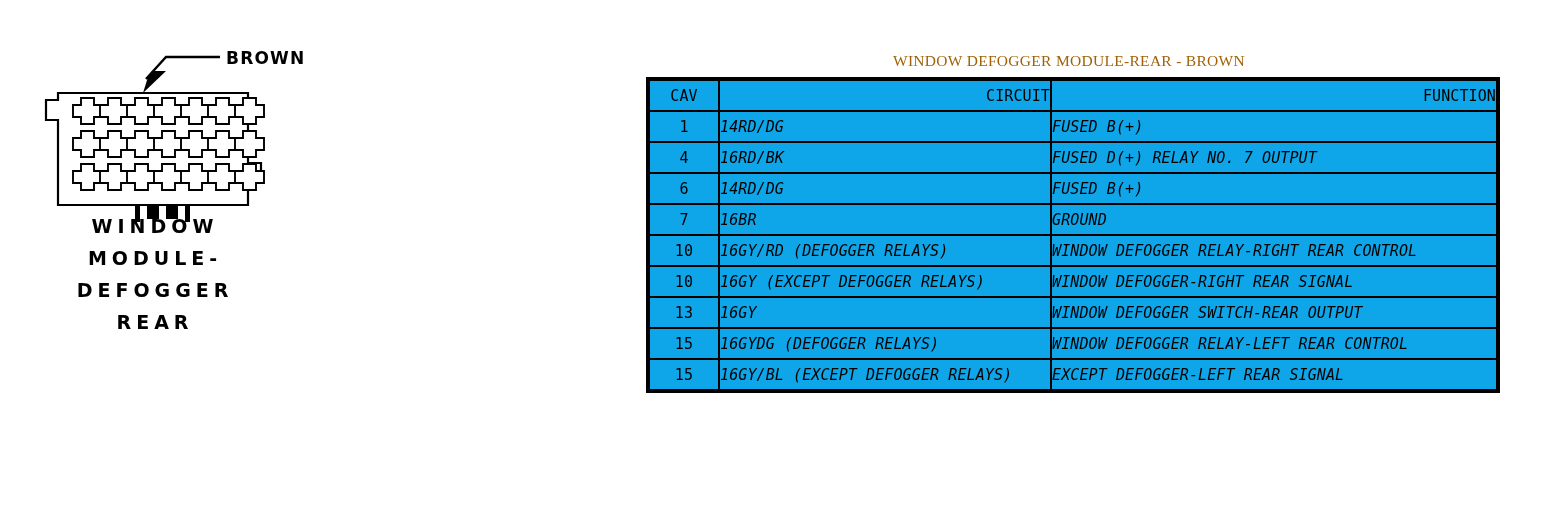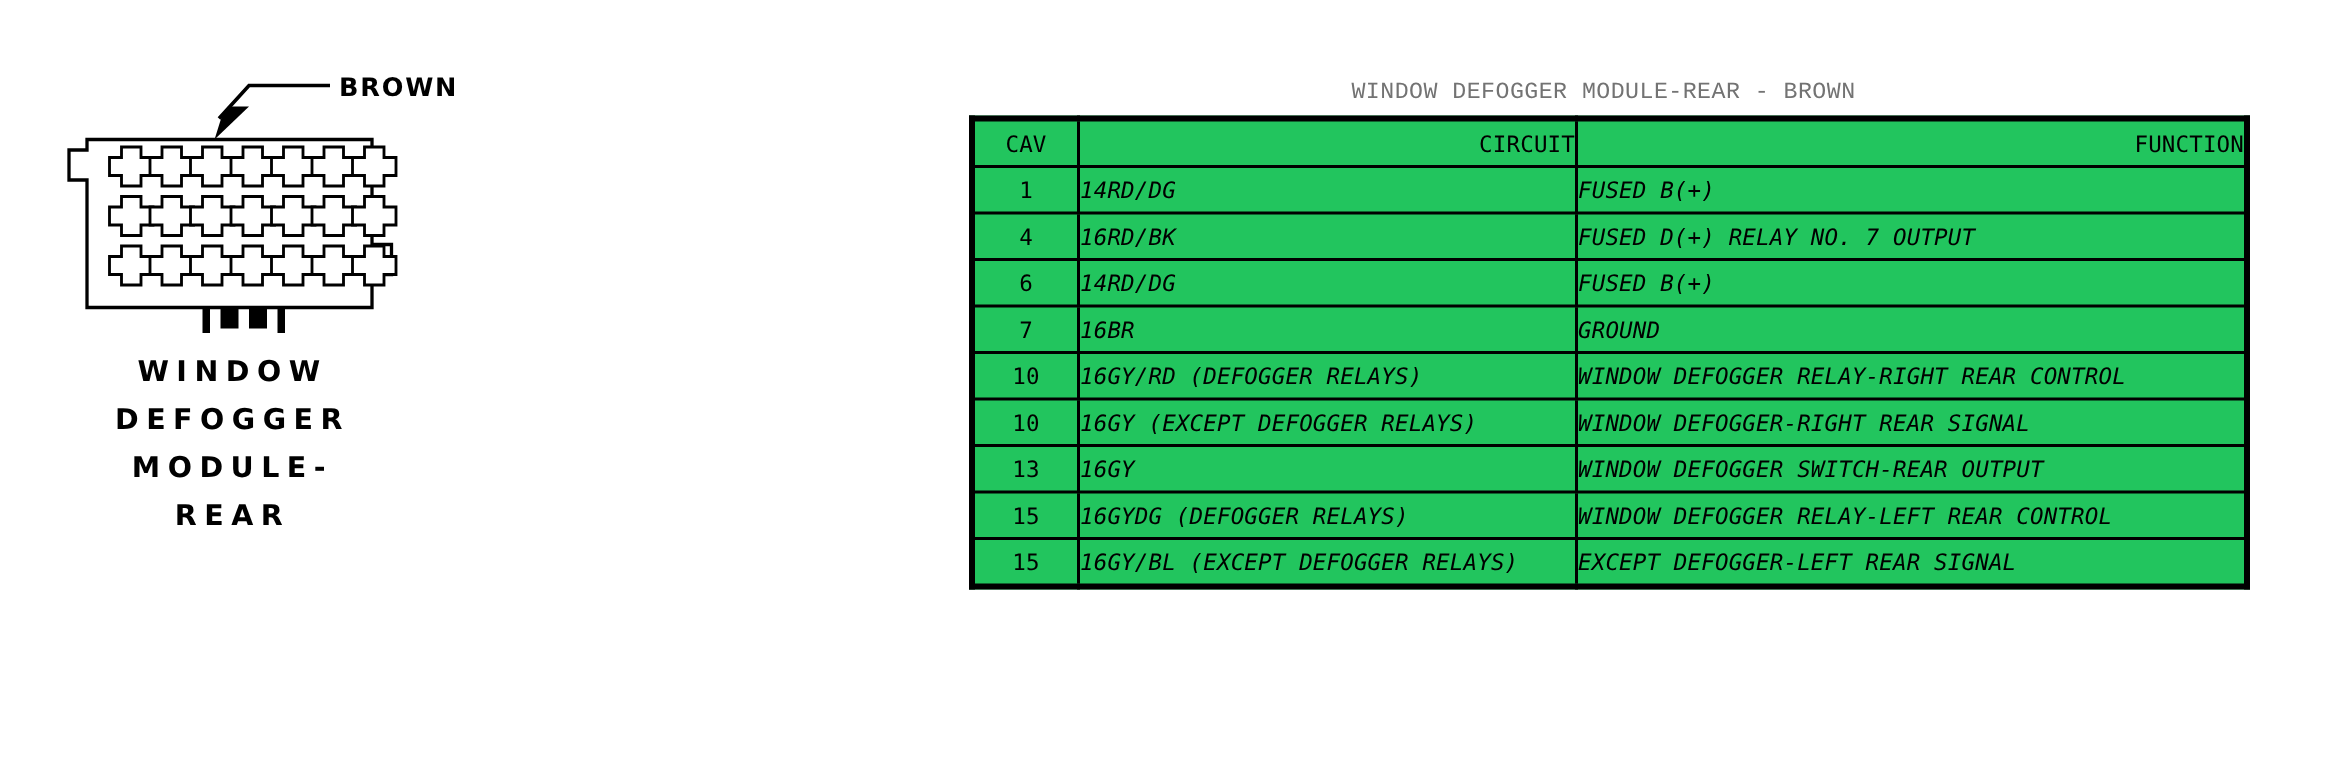--- a/index.html
+++ b/index.html
@@ -26,53 +26,53 @@
     height: 359px;
   }
   #connector-svg {
     position: absolute;
     left: 30px;
     top: 35px;
   }
   #connector-caption {
     position: absolute;
     left: 0;
-    top: 232px;
+    top: 210px;
     width: 310px;
     text-align: center;
     font-family: "DejaVu Sans", sans-serif;
     font-weight: bold;
     font-size: 19px;
     line-height: 32px;
     letter-spacing: 5px;
     color: #000;
   }
   #connector-caption div { white-space: nowrap; }
 
   
   #table-panel {
     position: absolute;
     left: 646px;
     top: 52px;
     width: 846px;
   }
   #table-title {
     text-align: center;
-    font-family: Liberation Mono, monospace;
+    font-family: Liberation Serif, serif;
     font-size: 15.5px;
     letter-spacing: 0.3px;
-    color: #737373;
+    color: #a16207;
     margin-bottom: 7px;
     white-space: nowrap;
   }
   table#pinout-table {
     border-collapse: collapse;
     width: 846px;
     table-layout: fixed;
-    background: #22c55e;
+    background: #0ea5e9;
     padding-left: 19px;
   }
   table#pinout-table,
   table#pinout-table td,
   table#pinout-table th {
     border: 2px solid #000;
   }
   table#pinout-table {
     border: 4px solid #000;
   }
@@ -157,22 +157,22 @@
       <rect x="117" y="170" width="12" height="14"></rect>
       <rect x="136" y="170" width="12" height="14"></rect>
       <rect x="155" y="170" width="5" height="17"></rect>
     </g>
 
     <text x="196" y="29" font-family="DejaVu Sans, sans-serif" font-size="17" font-weight="bold" letter-spacing="1.2" fill="#000">BROWN</text>
   </svg>
 
   <div id="connector-caption">
     <div>WINDOW</div>
+    <div>MODULE-</div>
     <div>DEFOGGER</div>
-    <div>MODULE-</div>
     <div>REAR</div>
   </div>
 </div>
 
 <div id="table-panel">
   <div id="table-title">WINDOW DEFOGGER MODULE-REAR - BROWN</div>
 
   <table id="pinout-table">
     <thead>
       <tr>

